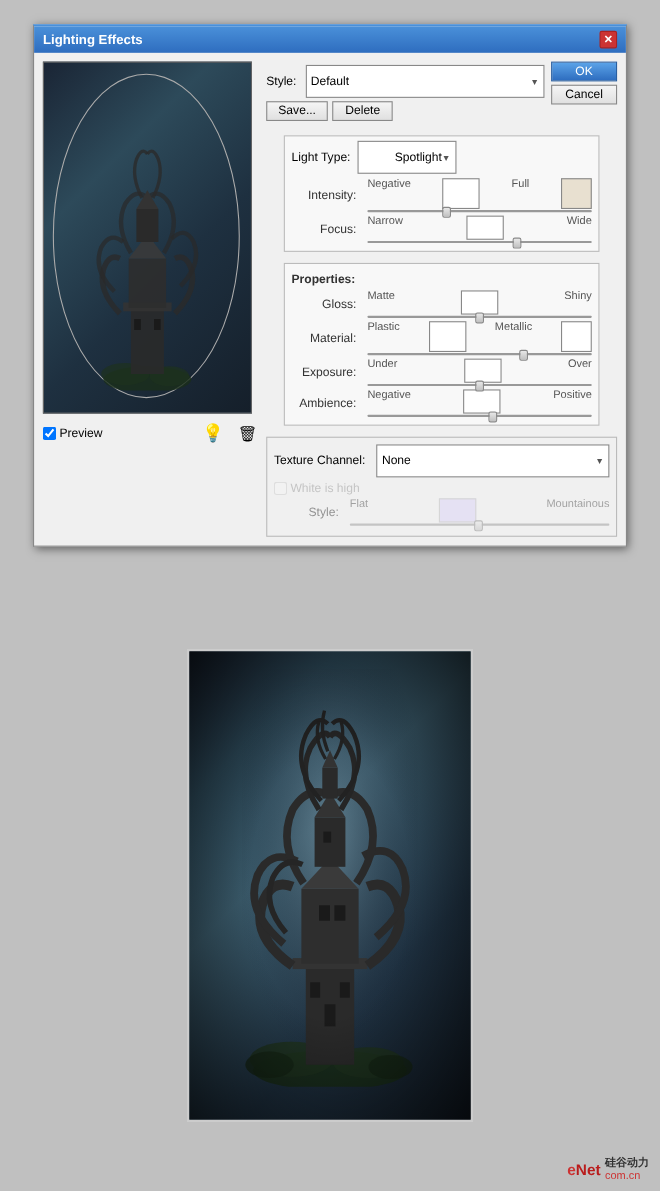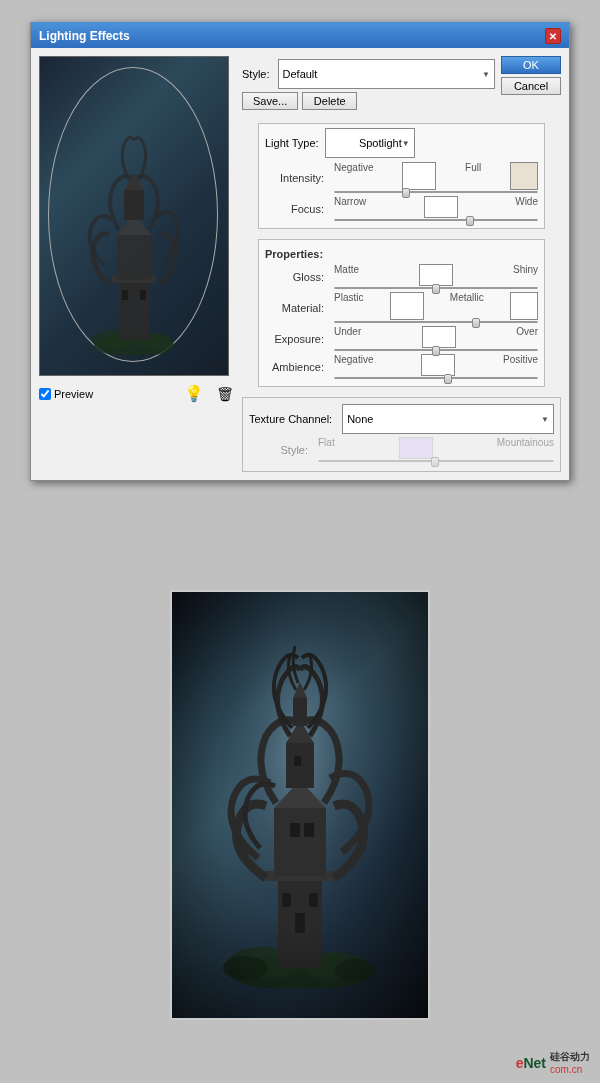--- a/index.html
+++ b/index.html
@@ -542,20 +542,24 @@
 
       <div class="texture-section">
         <div class="texture-row">
           <span style="margin-right:4px;">Texture Channel:</span>
           <div class="select-control" style="flex:1;">
             <span>None</span>
             <span class="select-arrow">▼</span>
           </div>
         </div>
 
+        <div class="checkbox-row checkbox-disabled" style="margin-top:4px;">
+          <input type="checkbox" disabled="" style="">
+          <span style="color:#999;">White is high</span>
+        </div>
 
         <div class="control-row" style="opacity:0.5;">
           <span class="control-label">Style:</span>
           <div class="slider-group">
             <div class="slider-labels">
               <span>Flat</span>
               <input type="text" class="value-input value-input-disabled" value="50" disabled="" style="">
               <span>Mountainous</span>
             </div>
             <div class="slider-track">
@@ -619,19 +623,19 @@
     <path d="M76,82 Q65,64 70,48" stroke="#222" stroke-width="3" fill="none"></path>
     <path d="M84,82 Q95,64 90,48" stroke="#222" stroke-width="3" fill="none"></path>
     <path d="M78,75 Q70,55 75,38" stroke="#222" stroke-width="3" fill="none"></path>
   </svg>
 
   <div style="position:absolute;inset:0;background:radial-gradient(ellipse at center, transparent 40%, rgba(0,0,0,0.7) 100%);"></div>
 </div>
 
 <div class="watermark">
   <span class="watermark-logo">
-    <span style="color:#cc3333;">e</span><span style="color:#14532d;margin-top:24px;">Net</span>
+    <span style="color:#cc3333;">e</span><span style="color:#b91c1c;margin-top:24px;">Net</span>
   </span>
   <div>
     <div style="font-size:10px;color:#333;font-weight:bold;">硅谷动力</div>
     <div style="font-size:10px;color:#cc3333;">com.cn</div>
   </div>
 </div>
 
 </body></html>

